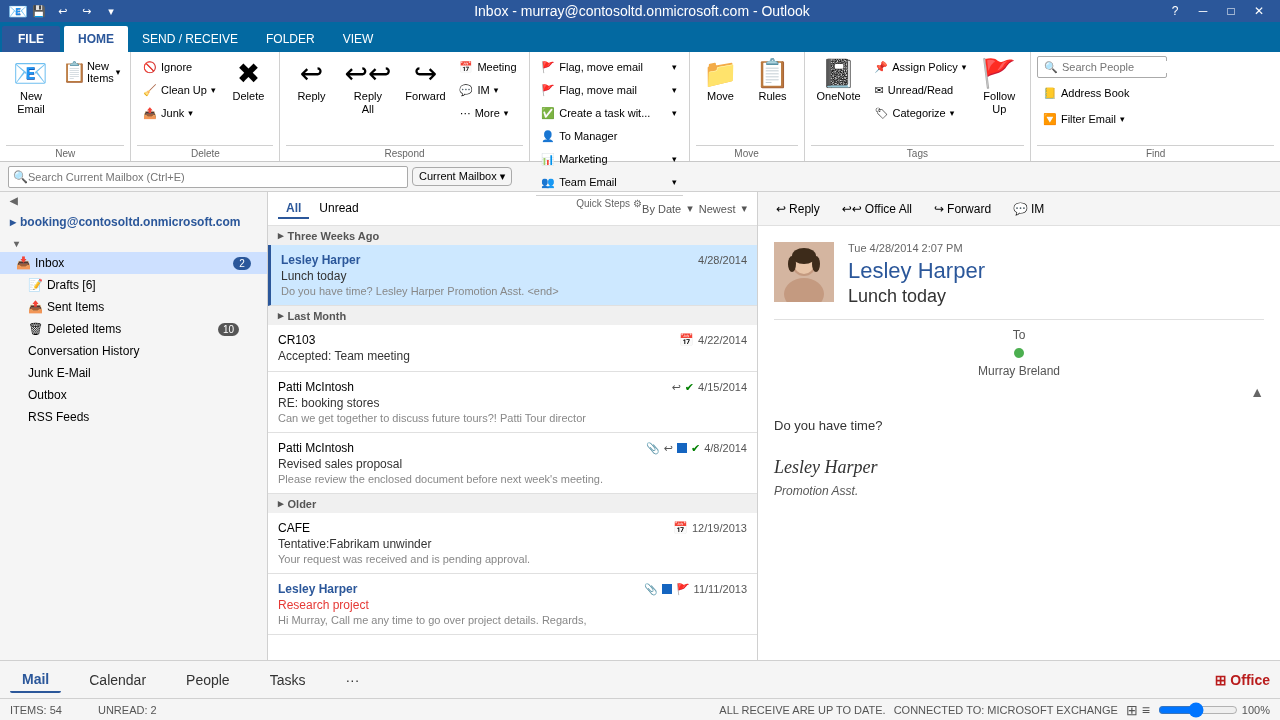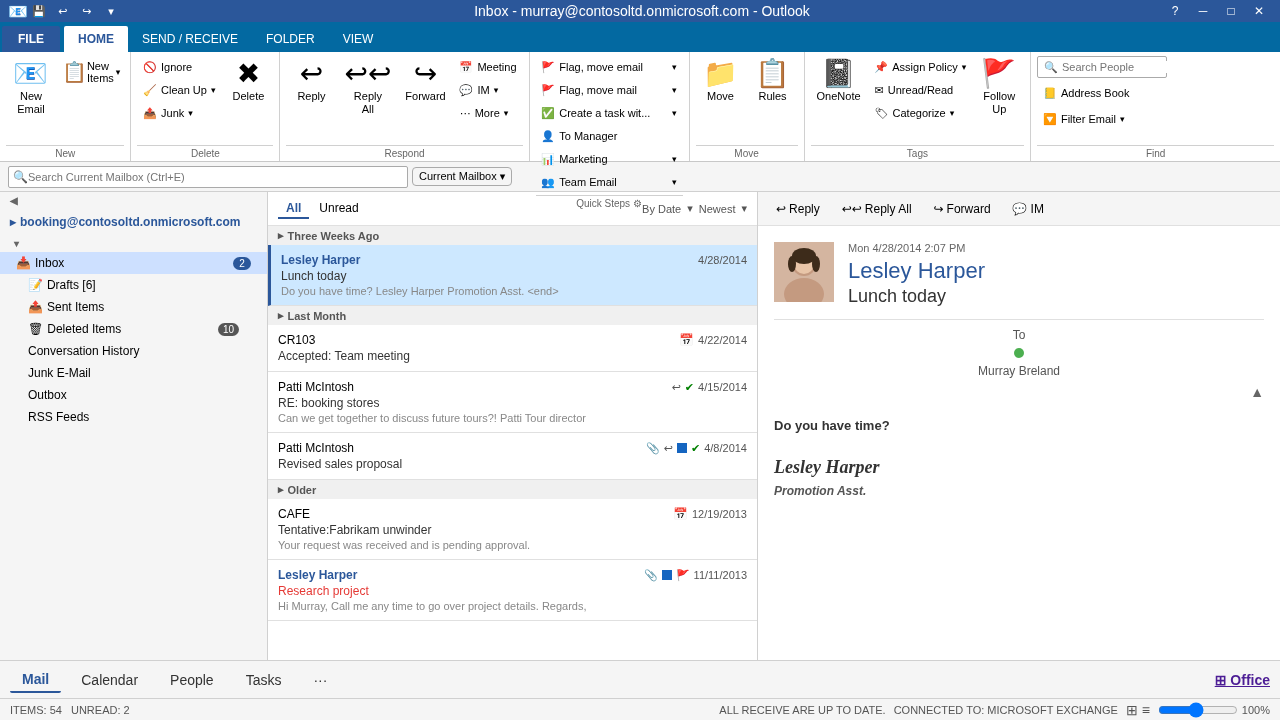--- a/index.html
+++ b/index.html
@@ -82,48 +82,48 @@
 
     .reading-pane-content { flex: 1; overflow-y: auto; padding: 16px; }
     .email-header-section { display: flex; gap: 14px; margin-bottom: 12px; }
     .avatar-placeholder { width: 60px; height: 60px; background: #c0c0c0; display: flex; align-items: center; justify-content: center; font-size: 24px; color: #fff; }
     .email-meta { flex: 1; }
     .email-date-received { font-size: 11px; color: #666; margin-bottom: 4px; }
     .email-sender-name { font-size: 22px; color: #2b579a; font-weight: normal; }
     .email-subject-large { font-size: 18px; color: #333; margin-top: 2px; }
     .email-to-row { display: flex; align-items: center; gap: 6px; font-size: 12px; color: #555; border-top: 1px solid #e0e0e0; padding-top: 8px; margin-top: 8px; flex-direction: column; }
     .to-indicator { width: 10px; height: 10px; background: #4caf50; border-radius: 50%; display: inline-block; }
-    .email-body { font-size: 13px; color: #333; line-height: 1.6; margin-top: 16px; font-weight: bold; }
+    .email-body { font-size: 13px; color: #333; line-height: 1.6; margin-top: 16px; }
     .email-signature { margin-top: 16px; font-style: italic; }
     .email-signature-name { font-family: 'Segoe Script', cursive; font-size: 18px; color: #333; }
     .email-signature-title { font-style: italic; font-size: 12px; color: #555; }
 
     .collapse-expand-btn { margin-left: auto; cursor: pointer; font-size: 14px; color: #666; }
 
     
-    .status-bar { height: 22px; background: #f5f5f5; border-top: 1px solid #d0d0d0; display: flex; align-items: center; padding: 0 10px; font-size: 11px; color: #555; gap: 9px; }
+    .status-bar { height: 22px; background: #f5f5f5; border-top: 1px solid #d0d0d0; display: flex; align-items: center; padding: 0 10px; font-size: 11px; color: #555; gap: 36px; }
     .status-bar-right { margin-left: auto; display: flex; align-items: center; gap: 8px; }
     .view-btn { cursor: pointer; font-size: 14px; }
     .zoom-control { display: flex; align-items: center; gap: 4px; }
     .zoom-slider { width: 80px; }
 
     
-    .nav-bar { height: 38px; background: #f5f5f5; border-top: 1px solid #d0d0d0; display: flex; align-items: center; padding: 0 10px; gap: 8px; }
+    .nav-bar { height: 38px; background: #f5f5f5; border-top: 1px solid #d0d0d0; display: flex; align-items: center; padding: 0 10px; gap: 16px; }
     .nav-item { padding: 4px 12px; font-size: 14px; cursor: pointer; color: #333; border-radius: 2px; }
     .nav-item.active { color: #2b579a; font-weight: bold; border-bottom: 2px solid #2b579a; }
     .search-people-input { border: 1px solid #aaa; border-radius: 2px; padding: 2px 6px; font-size: 11px; width: 130px; display: flex; align-items: center; gap: 4px; background: #fff; cursor: text; height: 22px; }
     .search-people-input input { border: none; outline: none; font-size: 11px; flex: 1; }
 
     
     ::-webkit-scrollbar { width: 8px; }
     ::-webkit-scrollbar-track { background: #f1f1f1; }
     ::-webkit-scrollbar-thumb { background: #c0c0c0; border-radius: 4px; }
 
     
-    .office-logo { font-size: 11px; color: #4c1d95; font-weight: bold; text-decoration: underline; }
+    .office-logo { font-size: 11px; color: #b91c1c; font-weight: bold; }
   </style>
 </head>
 <body>
 
 <div class="title-bar">
   <div style="display:flex;align-items:center;gap:6px;">
     <span style="color:#fff;font-size:16px;">📧</span>
   </div>
   <div class="qat" style="background:transparent;border:none;padding:0;height:auto;">
     <button class="qat-btn">💾</button>
@@ -461,20 +461,21 @@
           <span class="email-sender">Patti McIntosh</span>
           <div style="display:flex;align-items:center;gap:4px;">
             <span style="font-size:11px;">📎</span>
             <span style="font-size:11px;color:#555;">↩</span>
             <span style="width:10px;height:10px;background:#1565c0;display:inline-block;"></span>
             <span style="font-size:11px;color:green;">✔</span>
             <span class="email-date">4/8/2014</span>
           </div>
         </div>
         <div class="email-subject">Revised sales proposal</div>
+        <div class="email-preview">Please review the enclosed document before next week's meeting.</div>
       </div>
 
       <div class="date-group-header">
         <span>▸</span>
         <span>Older</span>
       </div>
 
       <div class="email-item">
         <div class="email-item-row1">
           <span class="email-sender">CAFE</span>
@@ -505,21 +506,21 @@
   </div>
 
   <div class="reading-pane">
     <div class="reading-pane-toolbar">
       <div class="reading-toolbar-btn">
         <span>↩</span>
         <span>Reply</span>
       </div>
       <div class="reading-toolbar-btn">
         <span>↩↩</span>
-        <span>Reply All</span>
+        <span>Office All</span>
       </div>
       <div class="reading-toolbar-btn">
         <span>↪</span>
         <span>Forward</span>
       </div>
       <div class="reading-toolbar-btn">
         <span>💬</span>
         <span>IM</span>
       </div>
     </div>
@@ -533,21 +534,21 @@
             <circle cx="30" cy="22" r="12" fill="#c49a80"></circle>
             <ellipse cx="30" cy="52" rx="20" ry="16" fill="#c49a80"></ellipse>
             <circle cx="30" cy="22" r="10" fill="#e8c5a8"></circle>
 
             <ellipse cx="30" cy="14" rx="12" ry="8" fill="#3d2b1a"></ellipse>
             <ellipse cx="18" cy="22" rx="4" ry="8" fill="#3d2b1a"></ellipse>
             <ellipse cx="42" cy="22" rx="4" ry="8" fill="#3d2b1a"></ellipse>
           </svg>
         </div>
         <div class="email-meta">
-          <div class="email-date-received">Mon 4/28/2014 2:07 PM</div>
+          <div class="email-date-received">Tue 4/28/2014 2:07 PM</div>
           <div class="email-sender-name">Lesley Harper</div>
           <div class="email-subject-large">Lunch today</div>
         </div>
       </div>
 
       <div class="email-to-row">
         <span>To</span>
         <span class="to-indicator"></span>
         <span>Murray Breland</span>
         <span class="collapse-expand-btn">▲</span>

